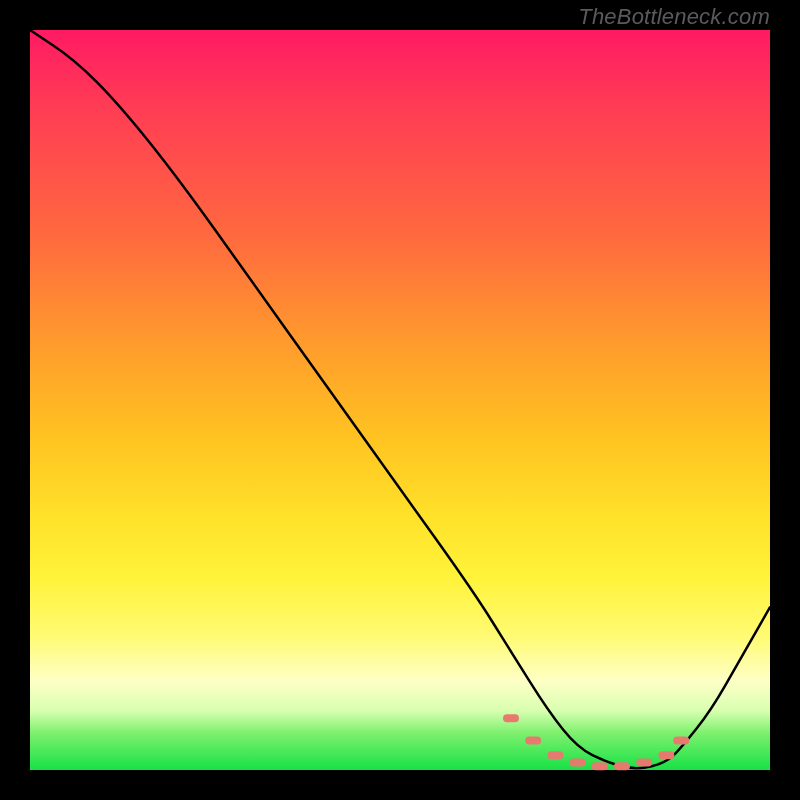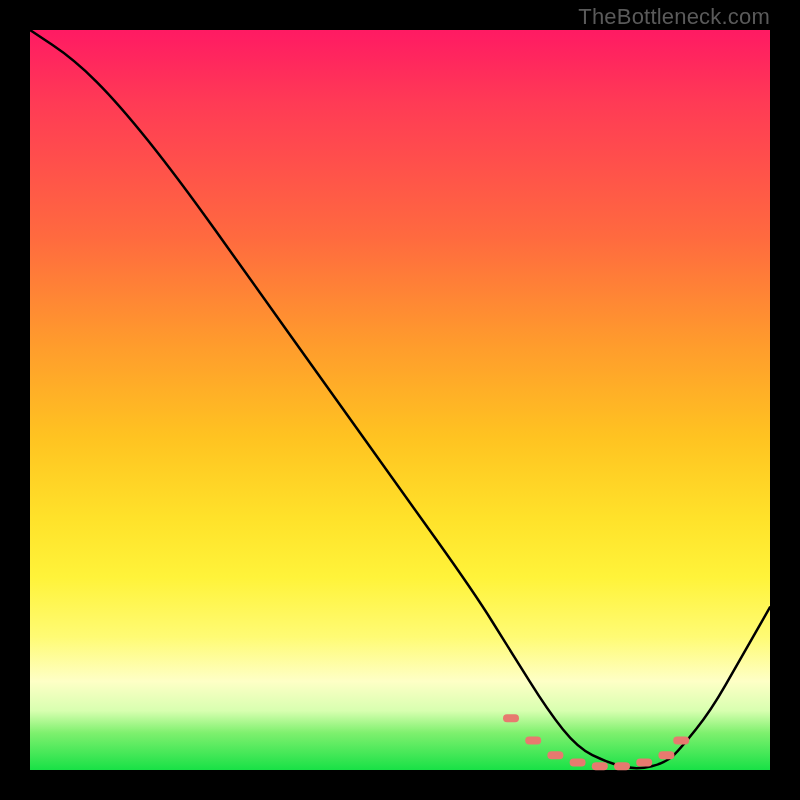--- a/index.html
+++ b/index.html
@@ -41,20 +41,21 @@
     );
   }
   .watermark {
     position: absolute;
     top: 4px;
     right: 30px;
     color: #5a5a5a;
     font-size: 22px;
     letter-spacing: 0.2px;
     user-select: none;
+    font-style: italic;
   }
   svg.overlay {
     position: absolute;
     left: 0;
     top: 0;
     width: 740px;
     height: 740px;
     overflow: visible;
   }
 </style>

